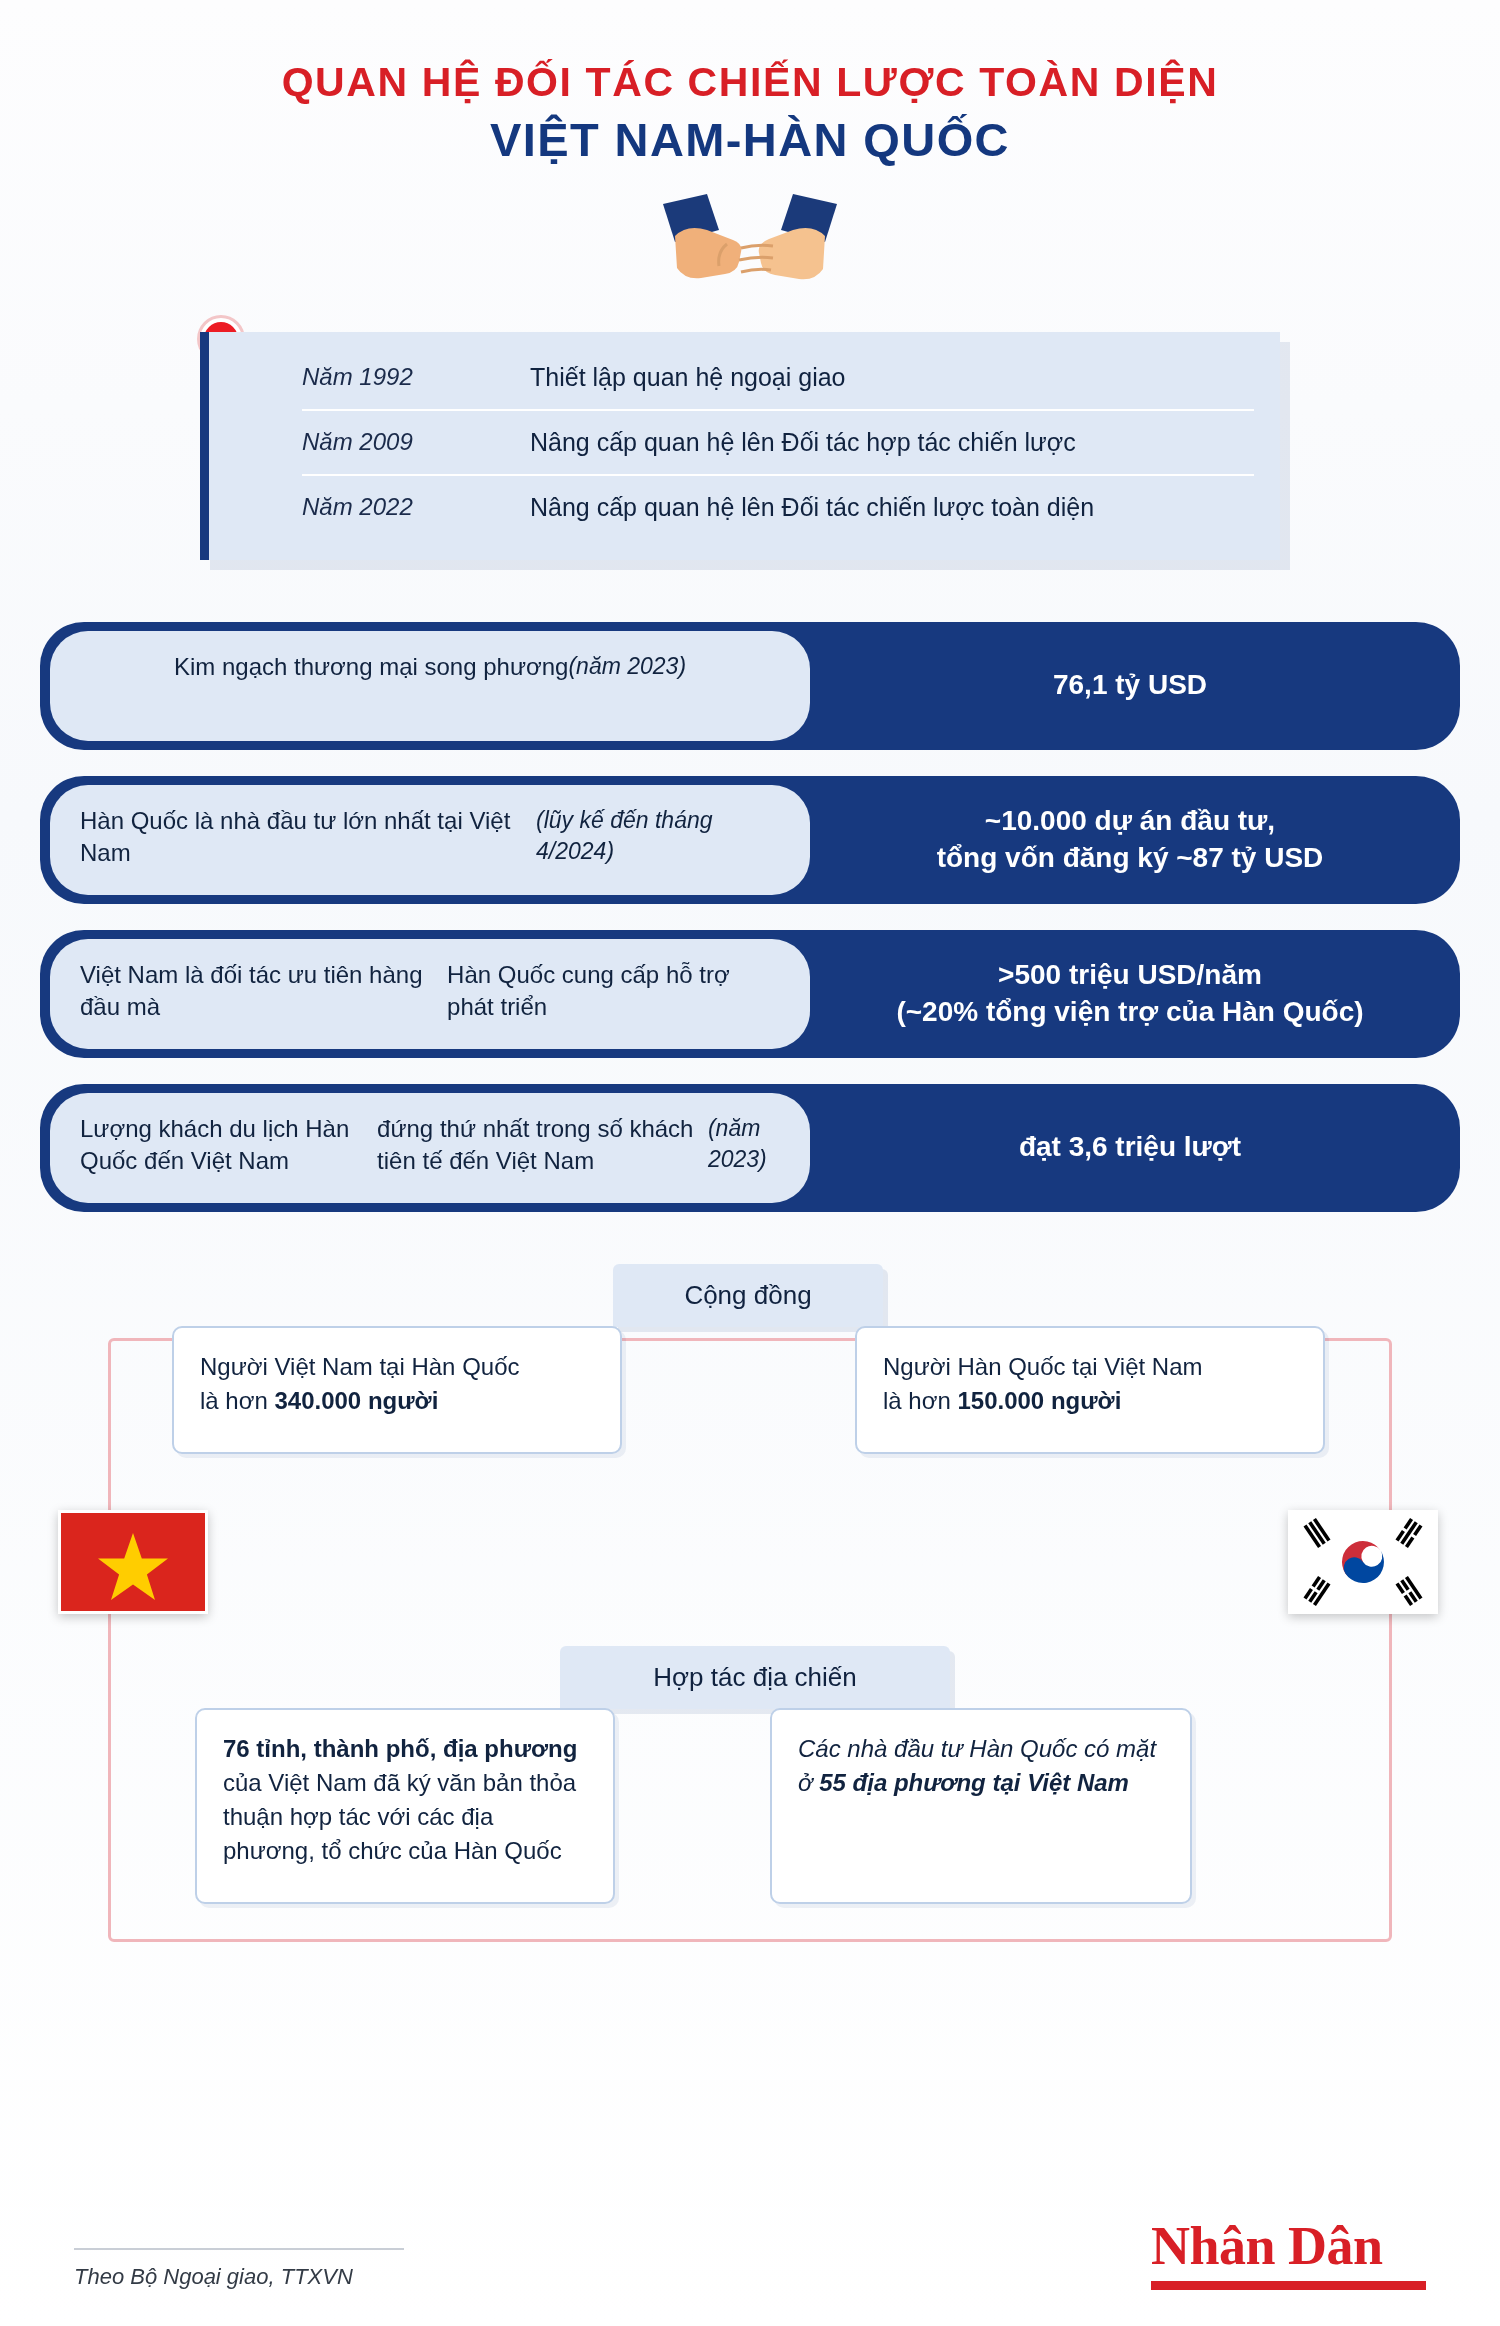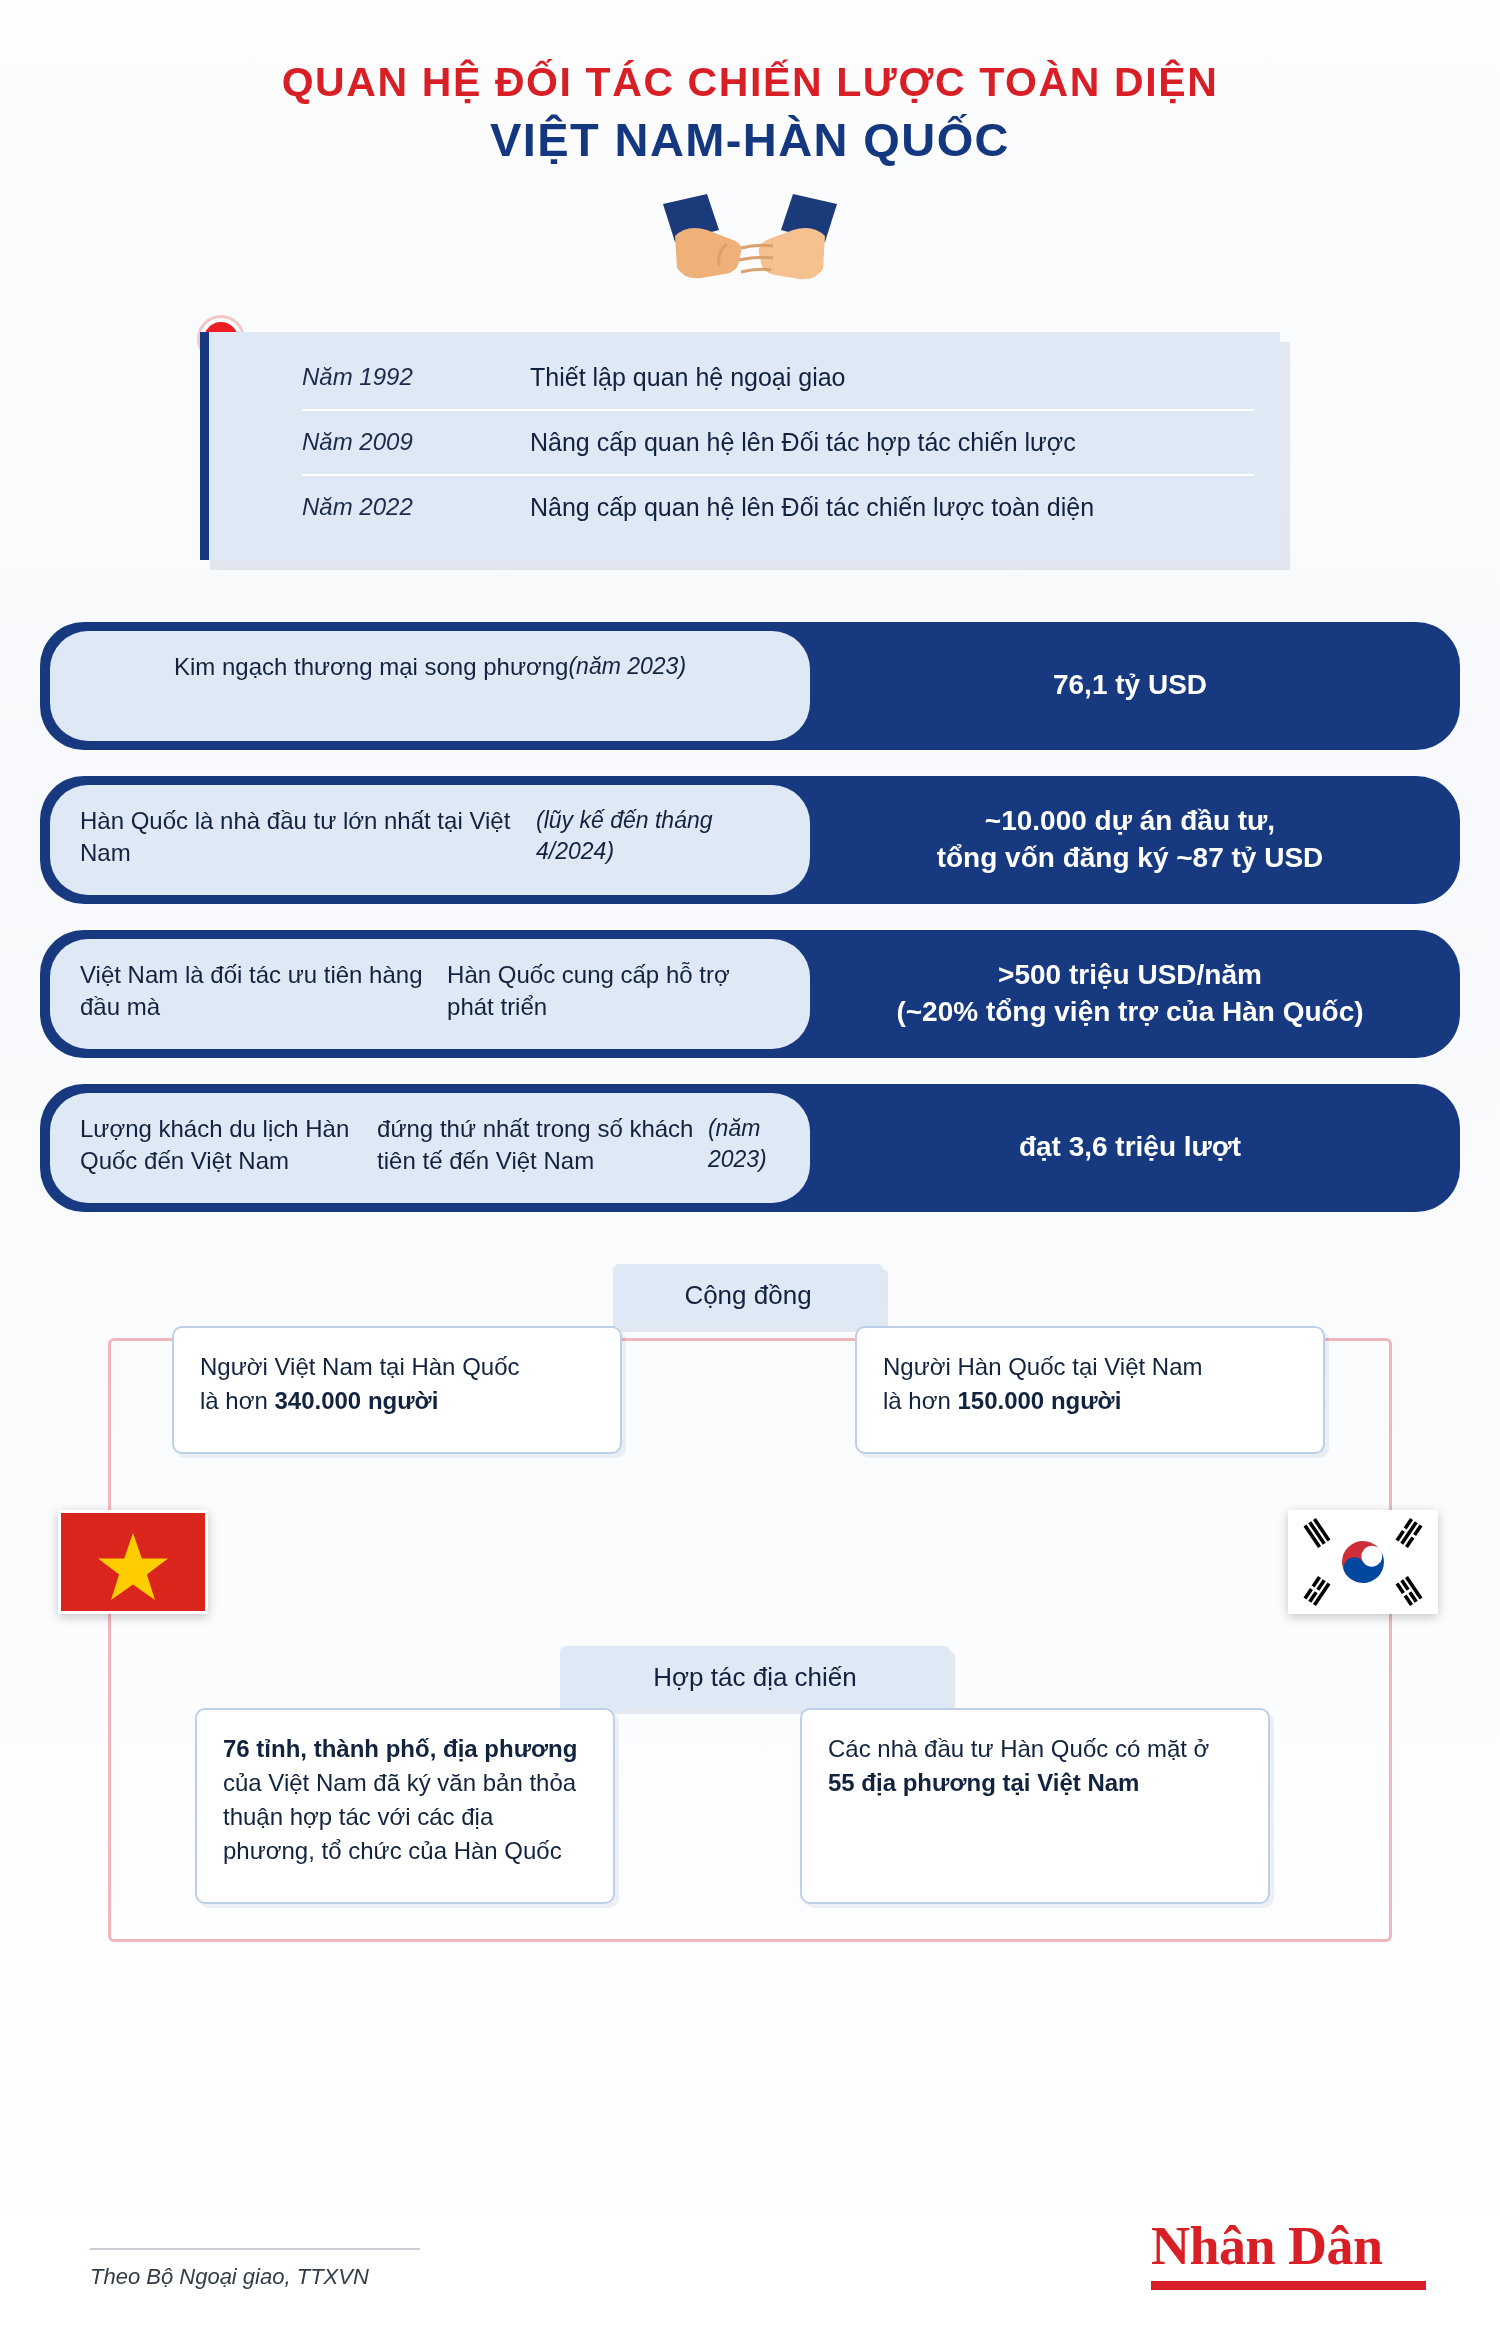--- a/index.html
+++ b/index.html
@@ -177,38 +177,38 @@
     padding: 22px 26px;
     font-size: 24px;
     color: #11233f;
     line-height: 1.42;
     box-shadow: 4px 4px 0 rgba(20,56,127,0.07);
   }
   .card b { font-weight: 700; }
   .card-vn-in-kr { left: 172px; top: 62px; width: 450px; min-height: 128px; }
   .card-kr-in-vn { left: 855px; top: 62px; width: 470px; min-height: 128px; }
   .card-local-vn { left: 195px; top: 444px; width: 420px; min-height: 196px; }
-  .card-local-kr { left: 800px; top: 444px; width: 470px; min-height: 196px; }
+  .card-local-kr { left: 770px; top: 444px; width: 422px; min-height: 196px; font-style: italic; }
 
   
   .flag {
     position: absolute;
     width: 150px;
     height: 104px;
     border: 3px solid #ffffff;
     box-shadow: 0 3px 10px rgba(0,0,0,0.22);
   }
   .flag-vn { left: 58px; top: 246px; background: #da251d; }
   .flag-kr { left: 1288px; top: 246px; background: #ffffff; }
   .flag svg { display: block; }
 
   
   .footer {
     position: absolute;
-    left: 16px; right: 0; bottom: 36px;
+    left: 0; right: 0; bottom: 36px;
     padding: 0 74px;
     display: flex;
     align-items: flex-end;
     justify-content: space-between;
   }
   .source-wrap { padding-top: 14px; }
   .source-rule { width: 330px; border-top: 2px solid #c9ced6; margin-bottom: 14px; }
   .source-text { font-size: 22px; font-style: italic; color: #333b46; }
   .logo {
     color: #d81f26;

